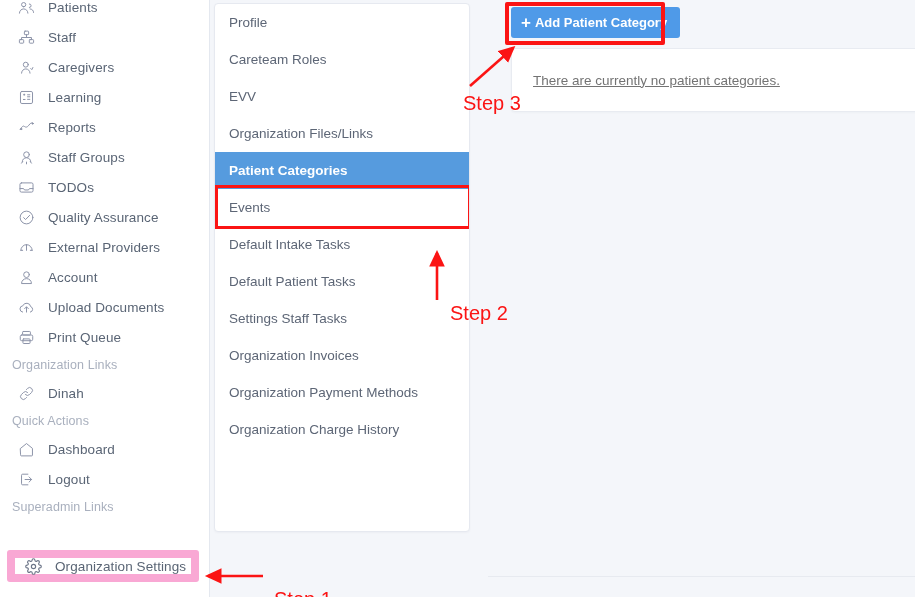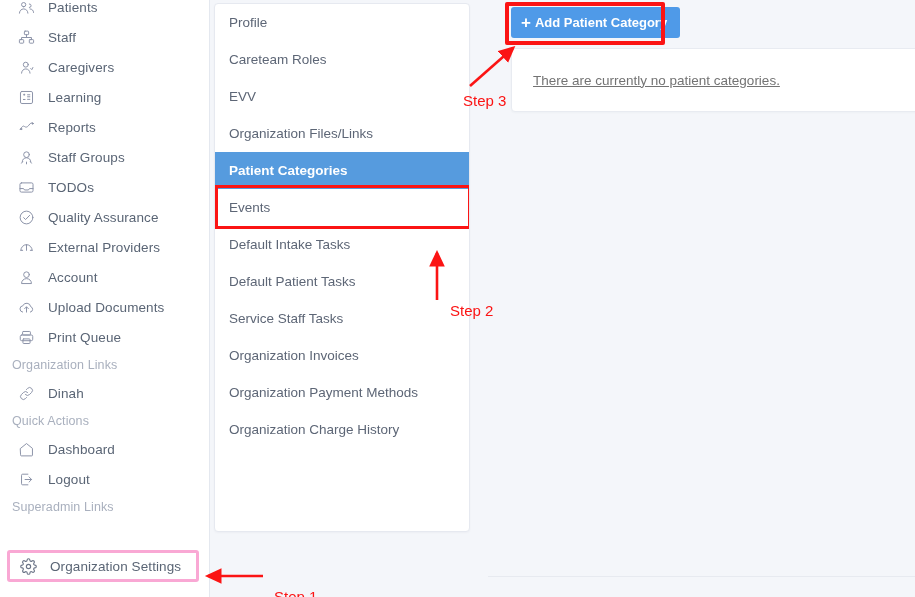--- a/index.html
+++ b/index.html
@@ -53,21 +53,21 @@
     height: 26px;
     display: flex; align-items: center;
     letter-spacing: .1px;
   }
 
   
   .orgset-wrap {
     position: absolute;
     left: 7px; top: 558px;
     width: 192px; height: 32px;
-    border: 3px solid #f9a8d4;
+    border: 8px solid #f9a8d4;
     border-radius: 3px;
     box-sizing: border-box;
     background: #ffffff;
   }
   .orgset-wrap .nav-item {
     height: 100%;
     padding-left: 10px;
   }
 
   
@@ -170,21 +170,21 @@
   .bottom-rule {
     position: absolute;
     left: 0; right: 0; bottom: 20px;
     border-top: 1px solid #e7eaf0;
   }
 
   
   .anno {
     position: absolute;
     color: #fb1414;
-    font-size: 15px;
+    font-size: 20px;
     font-family: "Liberation Sans", sans-serif;
     white-space: nowrap;
   }
   .anno-svg { position: absolute; overflow: visible; pointer-events: none; }
   #overlay { position: absolute; inset: 0; pointer-events: none; z-index: 30; }
 </style>
 </head>
 <body>
 
 <div id="app">
@@ -382,21 +382,21 @@
         <div class="menu-item">
           <span>Events</span>
         </div>
         <div class="menu-item">
           <span>Default Intake Tasks</span>
         </div>
         <div class="menu-item">
           <span>Default Patient Tasks</span>
         </div>
         <div class="menu-item">
-          <span>Service Staff Tasks</span>
+          <span>Settings Staff Tasks</span>
         </div>
         <div class="menu-item">
           <span>Organization Invoices</span>
         </div>
         <div class="menu-item">
           <span>Organization Payment Methods</span>
         </div>
         <div class="menu-item">
           <span>Organization Charge History</span>
         </div>

